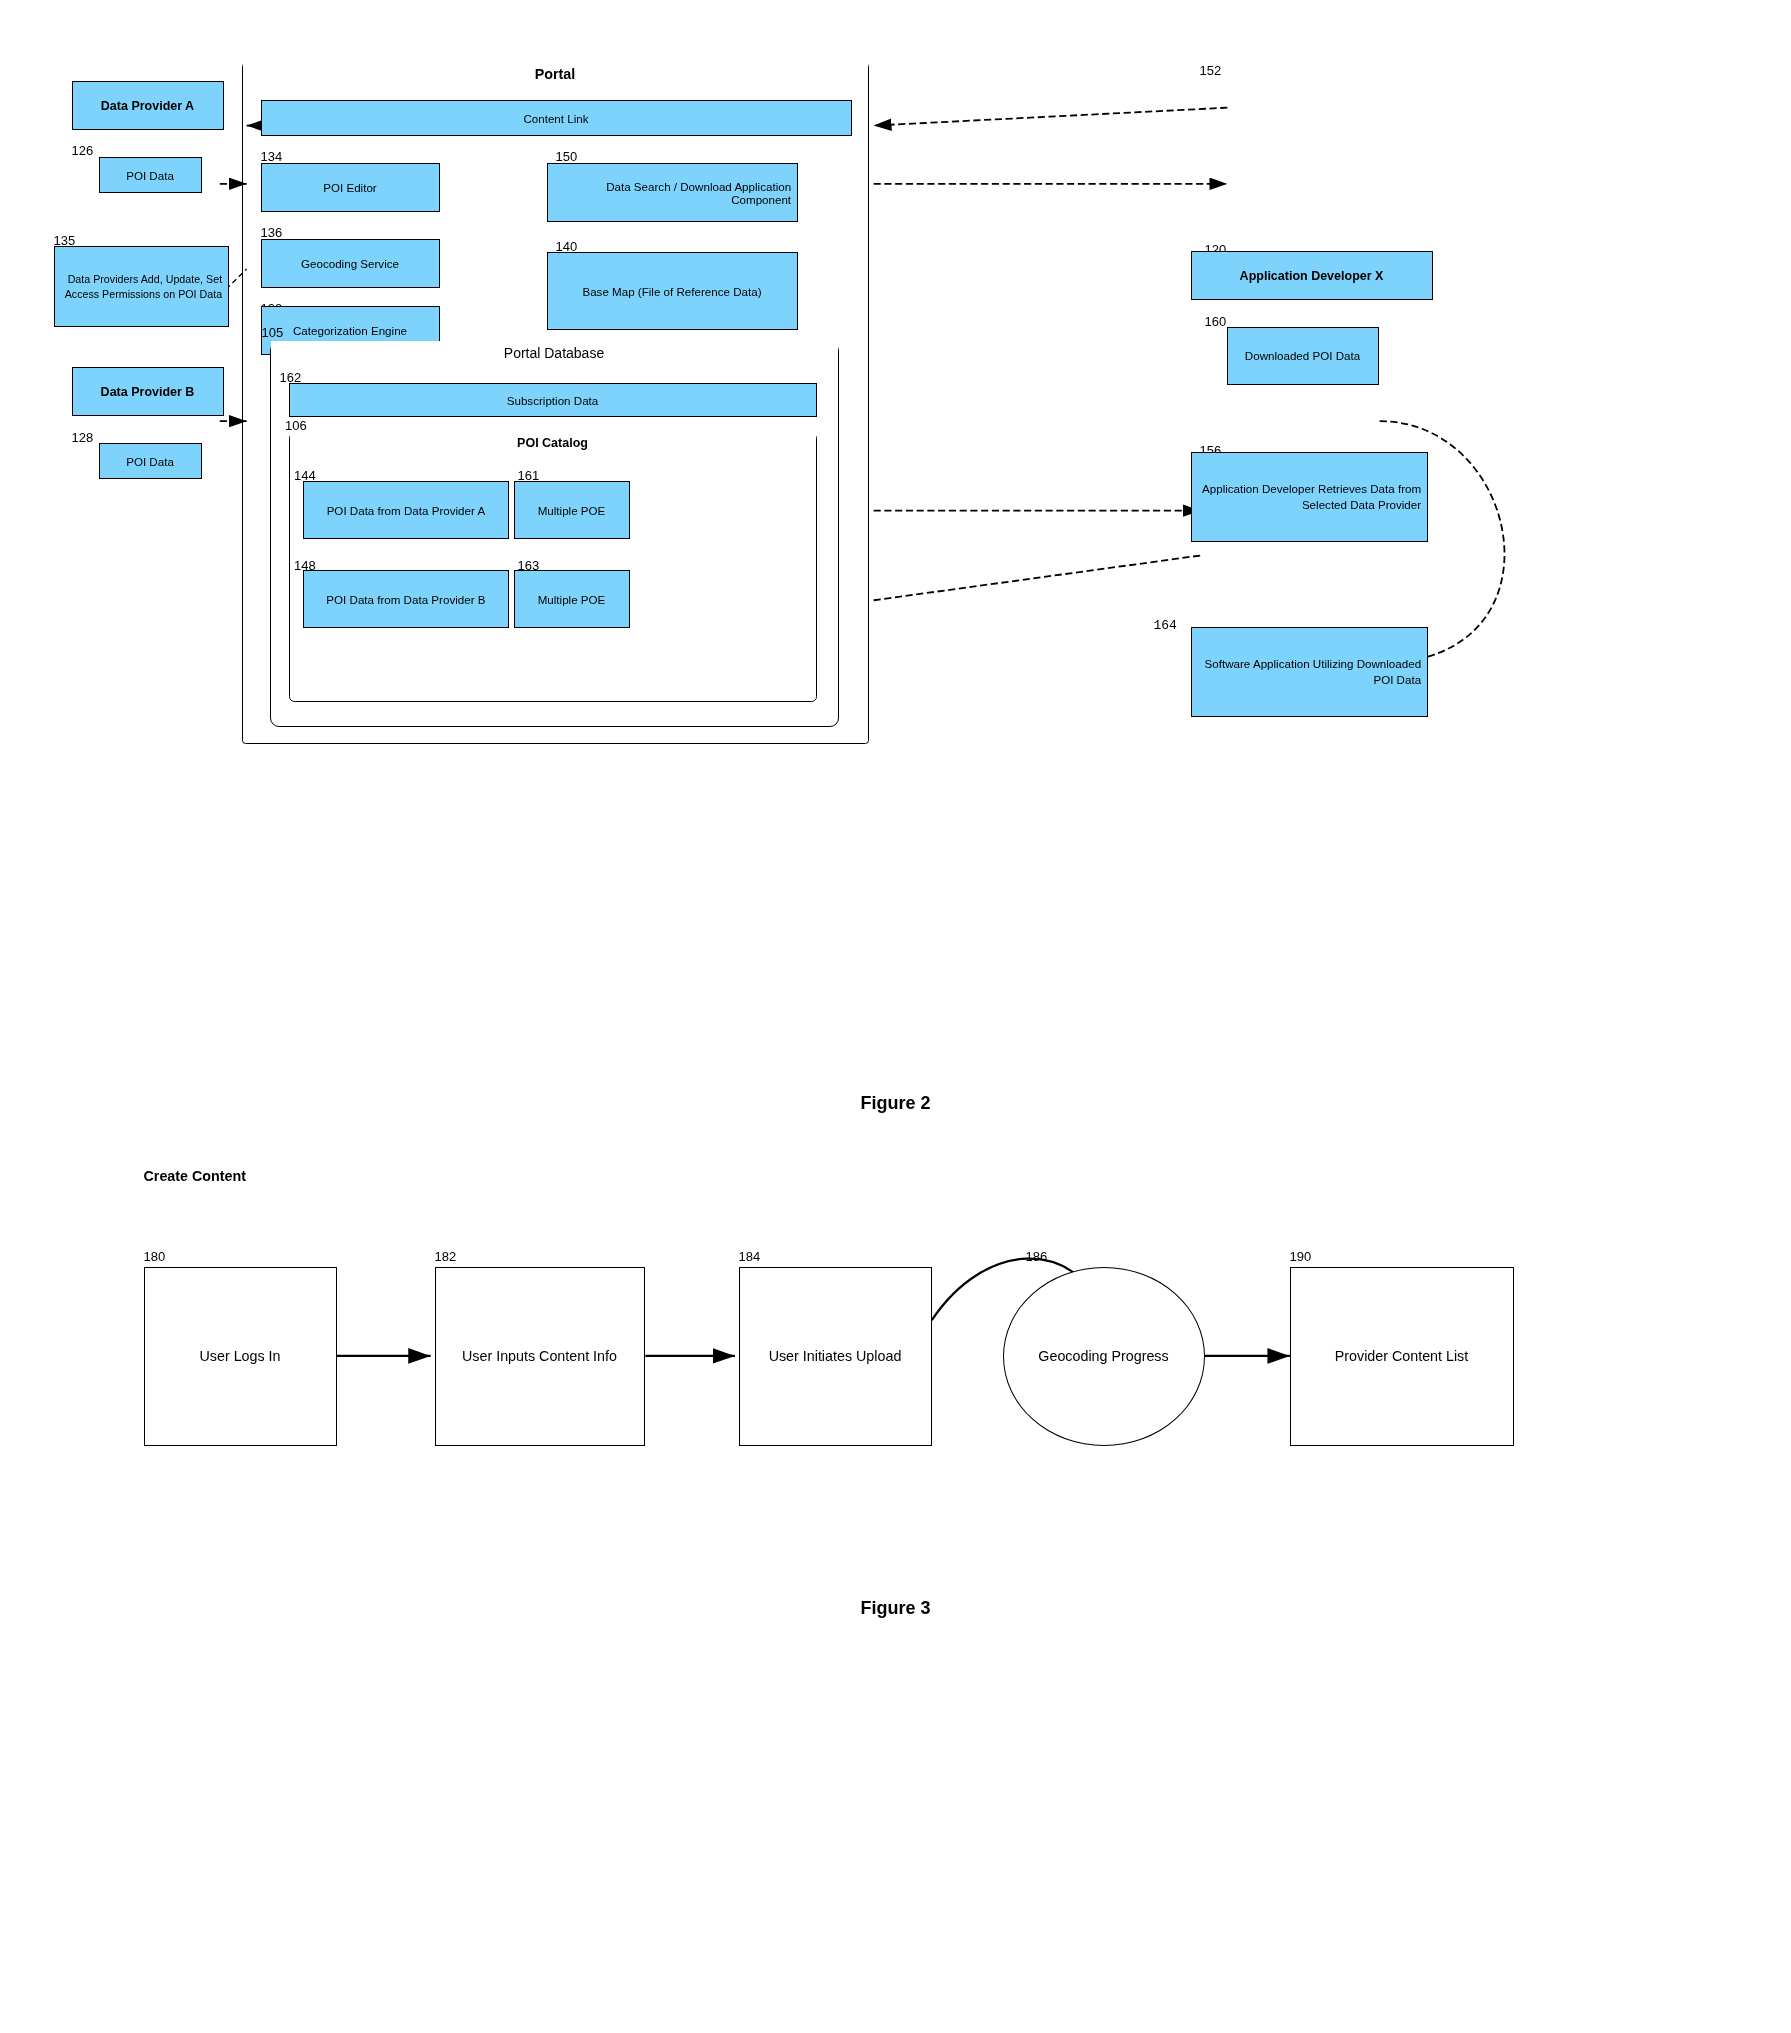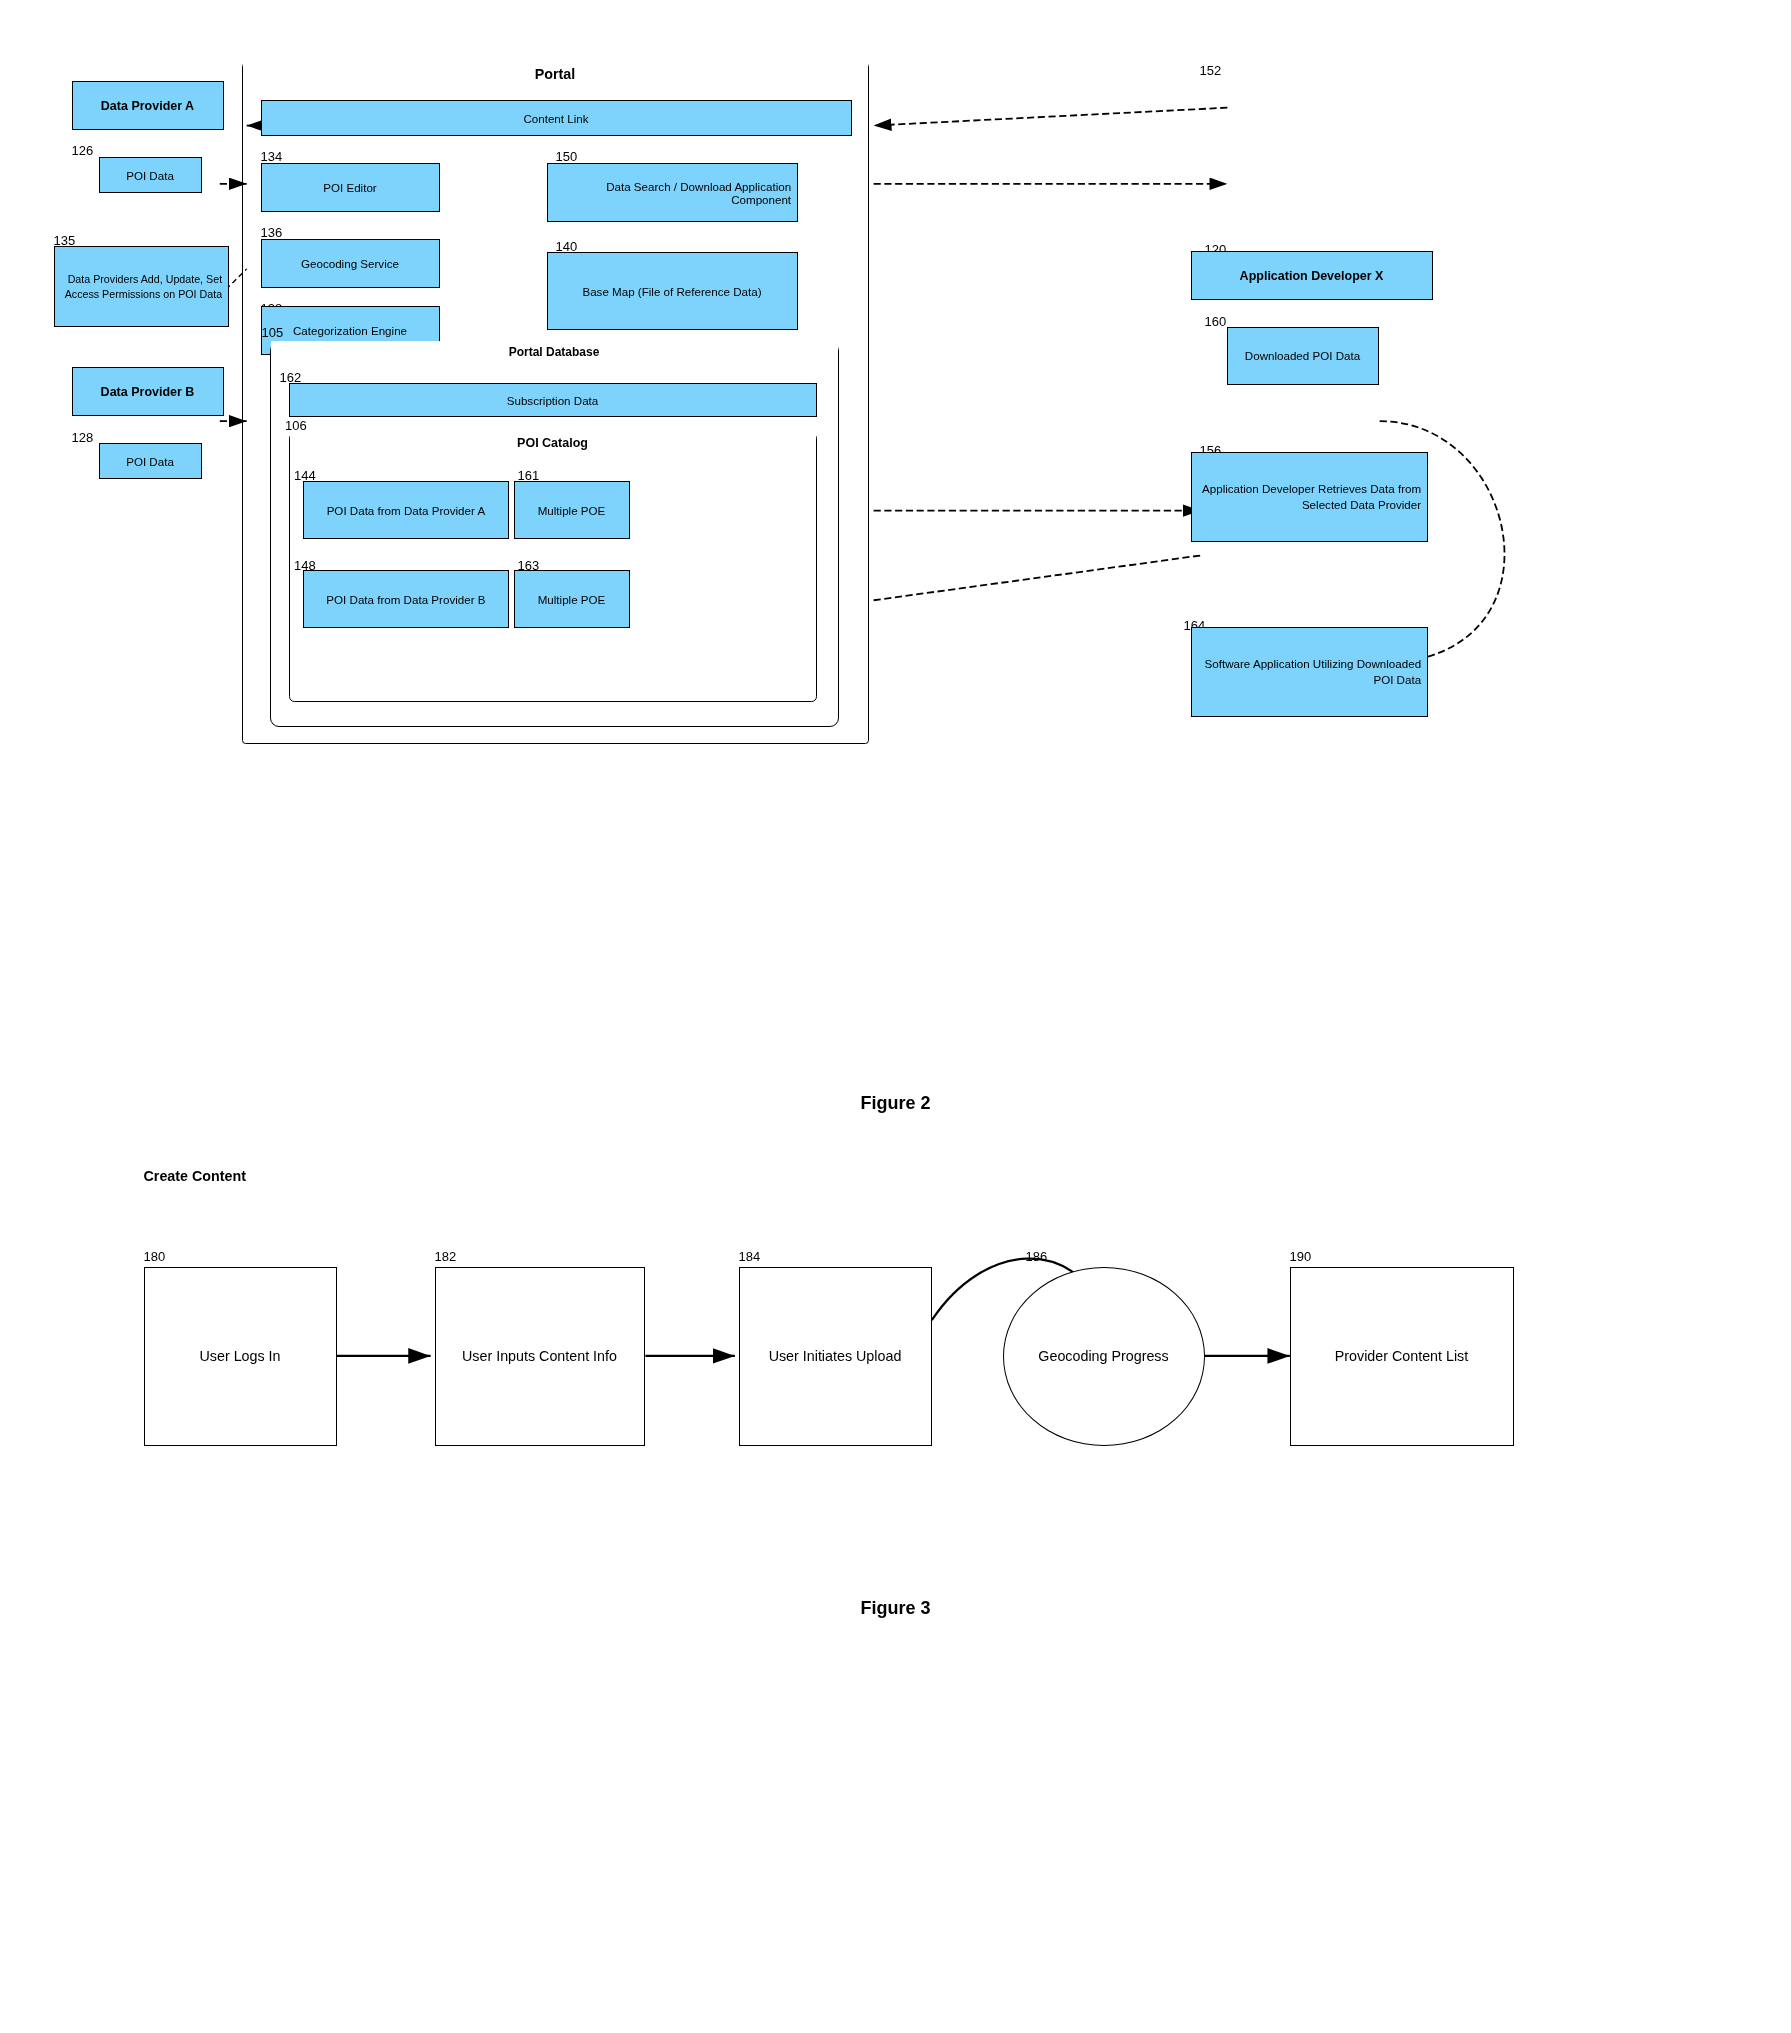--- a/index.html
+++ b/index.html
@@ -70,22 +70,22 @@
       left: 27px;
       width: 569px;
       height: 385px;
     }
 
     .portal-db-title {
       position: absolute;
       top: -1.8px;
       left: 0; right: 0;
       text-align: center;
-      font-weight: bold;
-      font-size: 12px;
+      font-weight: normal;
+      font-size: 14px;
       background: #fff;
       padding: 3.6px 0;
     }
 
     
     .poi-catalog {
       position: absolute;
       border: 1.8px solid #000;
       border-radius: 5.4px;
       top: 90px;
@@ -276,21 +276,21 @@
 
   <span class="label-num" style="top:206px; left:1160px;">120</span>
   <div class="box" style="top:215px; left:1146px; width:242px; height:49px; font-weight:bold; font-size:12.5px;">Application Developer X</div>
 
   <span class="label-num" style="top:278px; left:1160px;">160</span>
   <div class="box" style="top:291px; left:1182px; width:152px; height:58px; font-size:11.6px; line-height:1.4;">Downloaded POI Data</div>
 
   <span class="label-num" style="top:407px; left:1155px;">156</span>
   <div class="box" style="top:416px; left:1146px; width:237px; height:90px; font-size:11.6px; line-height:1.4;">Application Developer Retrieves Data from Selected Data Provider</div>
 
-  <span class="label-num" style="top:582px; left:1139px;">164</span>
+  <span class="label-num" style="top:582px; left:1109px;font-family:Liberation Mono, monospace;">164</span>
   <div class="box" style="top:591px; left:1146px; width:237px; height:90px; font-size:11.6px; line-height:1.4;">Software Application Utilizing Downloaded POI Data</div>
 
 </div>
 
 <div class="figure-caption">Figure 2</div>
 
 <div class="figure3-area">
 
   <svg class="flow-arrows" viewBox="0 0 1800 400" width="1612" height="358">
     <defs>

